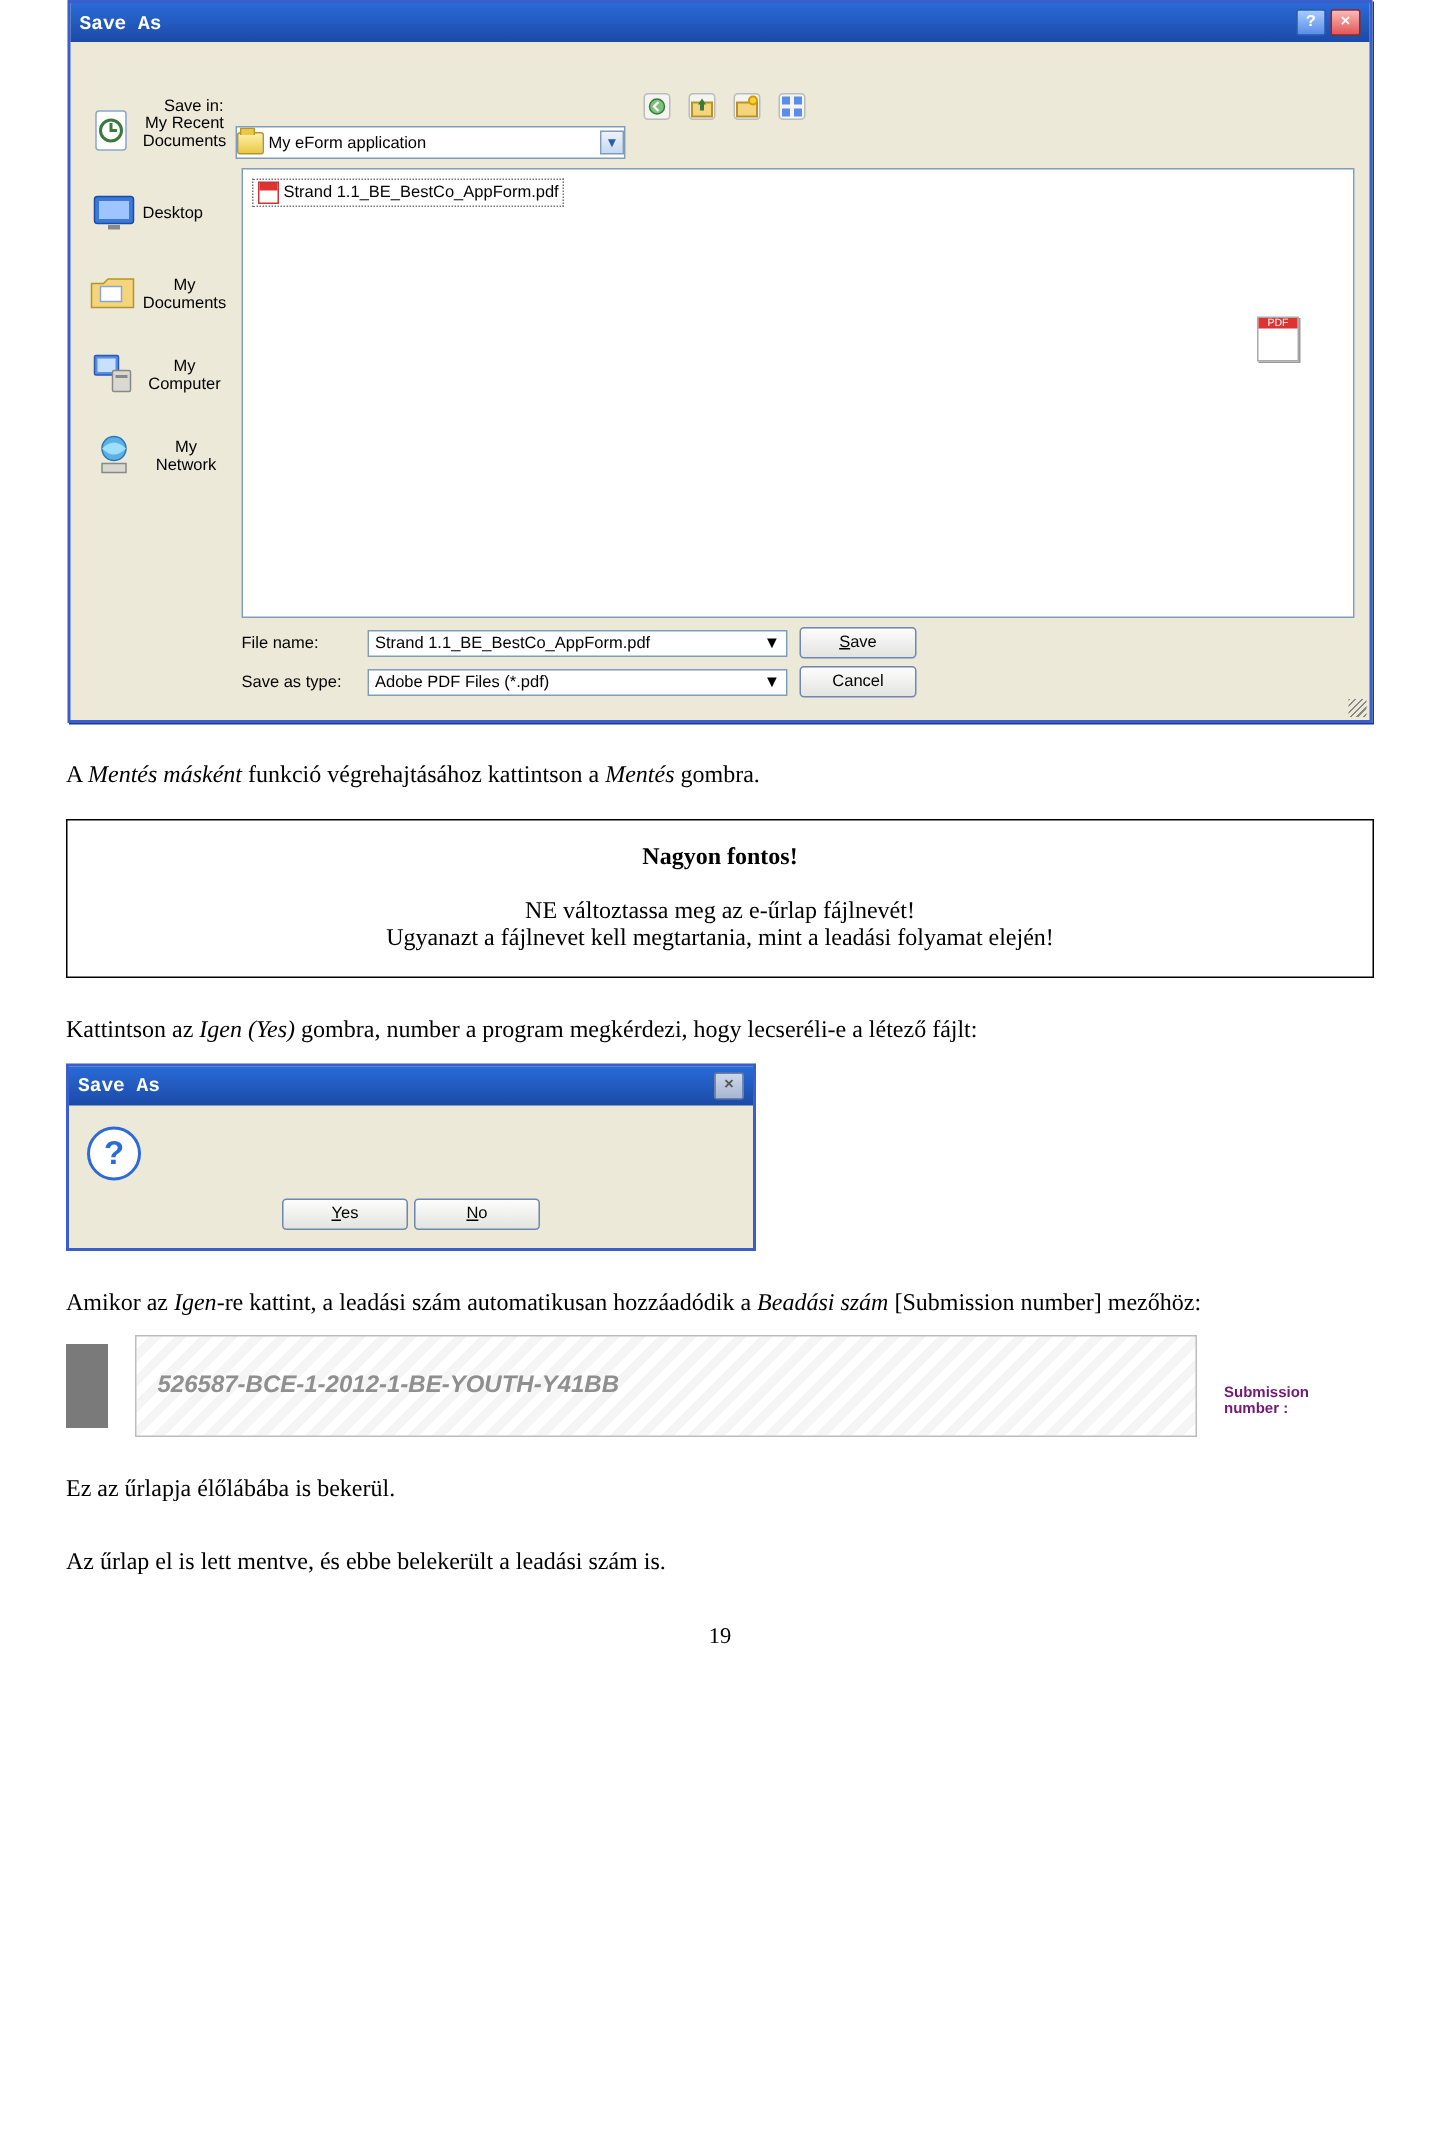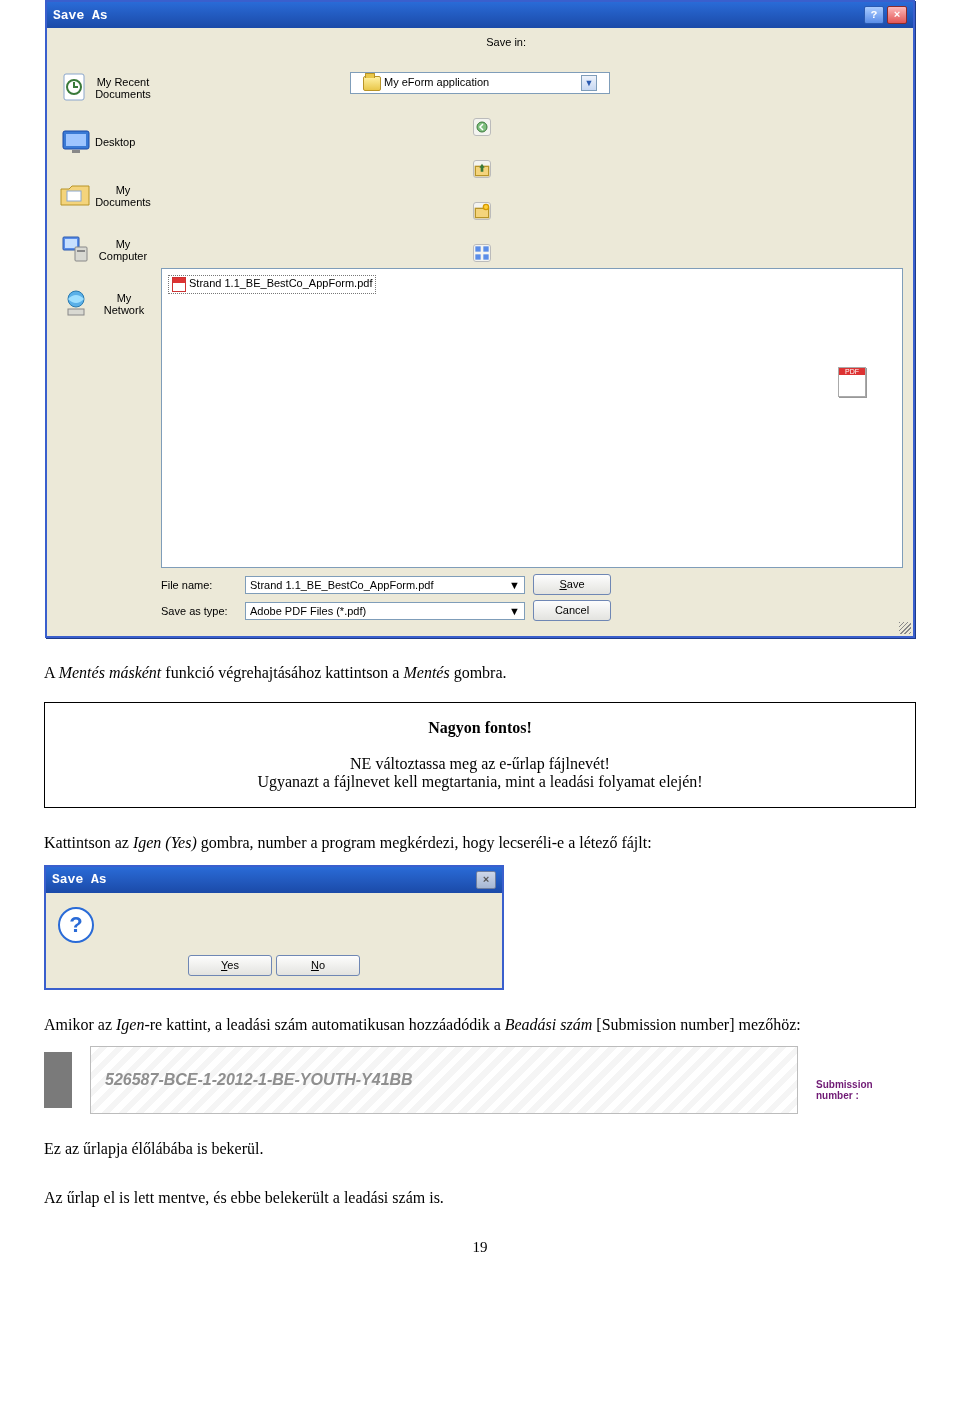--- a/index.html
+++ b/index.html
@@ -6,25 +6,25 @@
   body { font-family: "Times New Roman", serif; font-size: 16px; color: #000; background: #fff; width: 960px; margin: 0 auto; padding: 0 40px; }
 
   
   .dialog-lg { border: 2px solid #3a5fcd; width: 870px; margin: 0 auto; background: #ece9d8; position: relative; box-shadow: 1px 1px 0 #1d3b8a; }
   .titlebar { background: linear-gradient(to bottom,#2a6bd7,#1b4aa8); color: #fff; font-family: Liberation Mono, monospace; font-size: 13px; font-weight: bold; padding: 4px 6px; display: flex; align-items: center; justify-content: space-between; }
   .titlebar-right { display: flex; gap: 3px; }
   .tb-btn { width: 20px; height: 18px; background: linear-gradient(to bottom,#fdb9b9,#e25656); border: 1px solid #8b2b2b; border-radius: 2px; color:#fff; font-size:11px; display:flex; align-items:center; justify-content:center; font-weight:bold; }
   .tb-btn.help { background: linear-gradient(to bottom,#a9ccff,#5a8de8); border-color:#2a5ab0; }
 
   .dlg-body { padding: 8px 10px 10px 10px; font-family: Tahoma, sans-serif; font-size: 11px; color:#000; position:relative; }
-  .row { display:flex; align-items:center; gap:24px; margin-bottom:6px;flex-direction:column; }
+  .row { display:flex; align-items:center; gap:8px; margin-bottom:6px; }
   .lbl { width: 92px; text-align:right; }
   .folder-ico { width:18px; height:15px; background: linear-gradient(to bottom,#fff1a3,#e9c74a); border:1px solid #b89427; border-radius:2px; display:inline-block; margin-right:3px; vertical-align:middle; position:relative; }
   .folder-ico:before { content:""; position:absolute; top:-4px; left:1px; width:8px; height:4px; background:#e9c74a; border:1px solid #b89427; border-bottom:none; border-radius:1px 1px 0 0; }
-  .combo { background:#fff; border:1px solid #7f9db9; padding:2px 12px; display:flex; align-items:center; min-width:260px; justify-content:space-between; }
+  .combo { background:#fff; border:1px solid #7f9db9; padding:2px 0; display:flex; align-items:center; min-width:260px; justify-content:space-between;margin-top:48px; }
   .combo .caret { width:16px; height:16px; background:linear-gradient(to bottom,#eef3fb,#c7d8f2); border:1px solid #7f9db9; display:flex; align-items:center; justify-content:center; font-size:9px; color:#2a5ab0; }
   .toolbar-ico { width:18px; height:18px; display:inline-block; border:1px solid #bbb; border-radius:3px; background:#f4f4f0; margin-left:4px; }
   .toolbar-ico.back svg, .toolbar-ico.up svg { width:12px; height:12px; }
   .toolbar-ico { display:inline-flex; align-items:center; justify-content:center; }
 
   .left-nav { position:absolute; left:10px; top:40px; width:96px; display:flex; flex-direction:column; gap:14px; }
   .nav-item { display:flex; flex-direction:row; align-items:center; font-size:11px; text-align:center; color:#000; }
   .nav-icon {  width:38px; height:38px; margin-bottom:2px; display:flex; align-items:center; justify-content:center; }
 
   .file-area { margin-left:104px; background:#fff; border:1px solid #7f9db9; height:300px; position:relative; padding:6px; }

